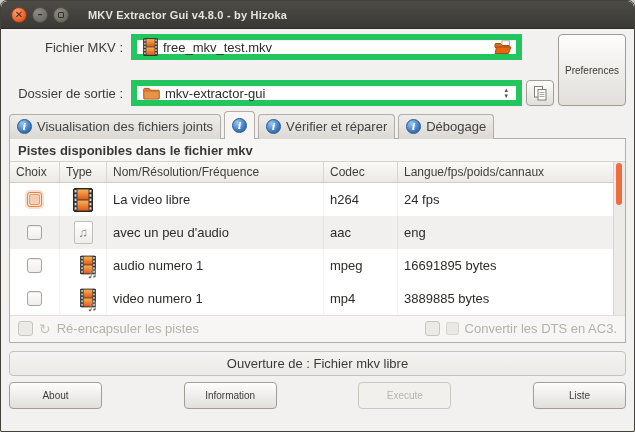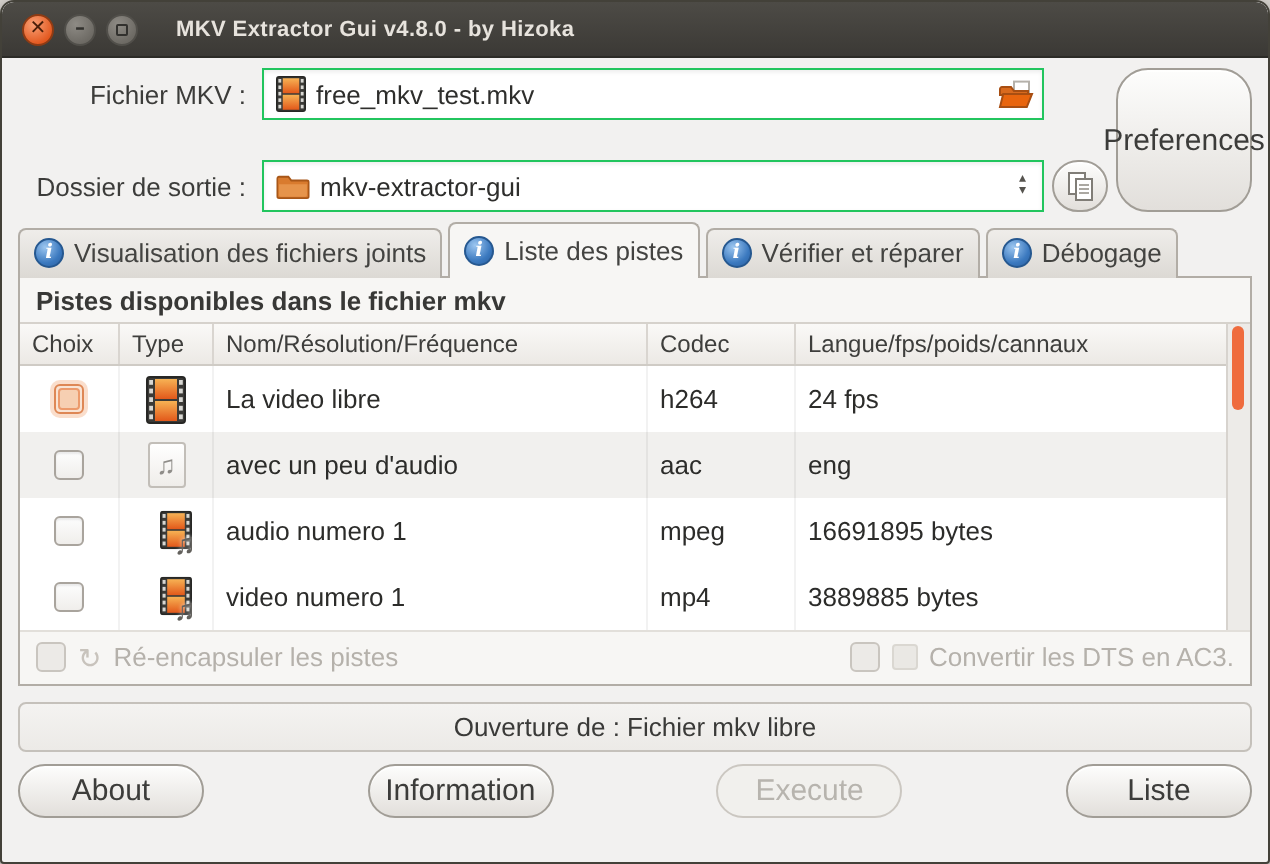--- a/index.html
+++ b/index.html
@@ -27,30 +27,30 @@
 
   .content { padding:5px 8px 6px 8px; }
 
   
   .topgrid { display:grid; grid-template-columns:118px 1fr 28px 68px;
     grid-template-rows:26px 26px; gap:20px 4px; align-items:stretch; }
   .flabel { display:flex; align-items:center; justify-content:flex-end;
     font-size:13px; color:#3C3C3A; padding-right:4px; white-space:nowrap; }
   .entry, .combo {
     display:flex; align-items:center; background:#FFFFFF;
-    border:1px solid #22c55e; border-radius:0; padding:0 4px 0 6px;
+    border:6px solid #22c55e; border-radius:0; padding:0 4px 0 6px;
     box-shadow:inset 0 1px 2px rgba(0,0,0,.08); font-size:13px; color:#2E2E2C;
   }
   .entry-text, .combo-text { flex:0 0 auto; margin-left:5px; }
   .spacer { flex:1; }
   .spinner { display:flex; flex-direction:column; align-items:center;
     justify-content:center; font-size:7px; line-height:6px; color:#56544F; padding:0 4px; }
   .btn {
     background:linear-gradient(#FDFDFC,#E2DFDB); border:1px solid #A19D96;
-    border-radius:16px; color:#3C3C3A; font-size:15px;
+    border-radius:4px; color:#3C3C3A; font-size:10px;
     display:flex; align-items:center; justify-content:center;
     box-shadow:inset 0 1px 0 rgba(255,255,255,.7); cursor:default;
   }
   .btn.disabled { background:#F1F0ED; border-color:#CBC7C1; color:#B7B4AE; box-shadow:none; }
   .prefs { grid-column:4; grid-row:1 / span 2; }
   .copybtn { grid-column:3; grid-row:2; padding:0; }
 
   
   .tabs { display:flex; align-items:flex-end; margin-top:5px; height:28px; position:relative; z-index:2; }
   .tab {
@@ -216,21 +216,20 @@
       <div class="btn prefs">Preferences</div>
     </div>
 
     <div class="tabs">
       <div class="tab">
         <span class="i-info">i</span>
         <span>Visualisation des fichiers joints</span>
       </div>
       <div class="tab active">
         <span class="i-info">i</span>
-        <span>Liste des pistes</span>
       </div>
       <div class="tab">
         <span class="i-info">i</span>
         <span>Vérifier et réparer</span>
       </div>
       <div class="tab">
         <span class="i-info">i</span>
         <span>Débogage</span>
       </div>
     </div>

